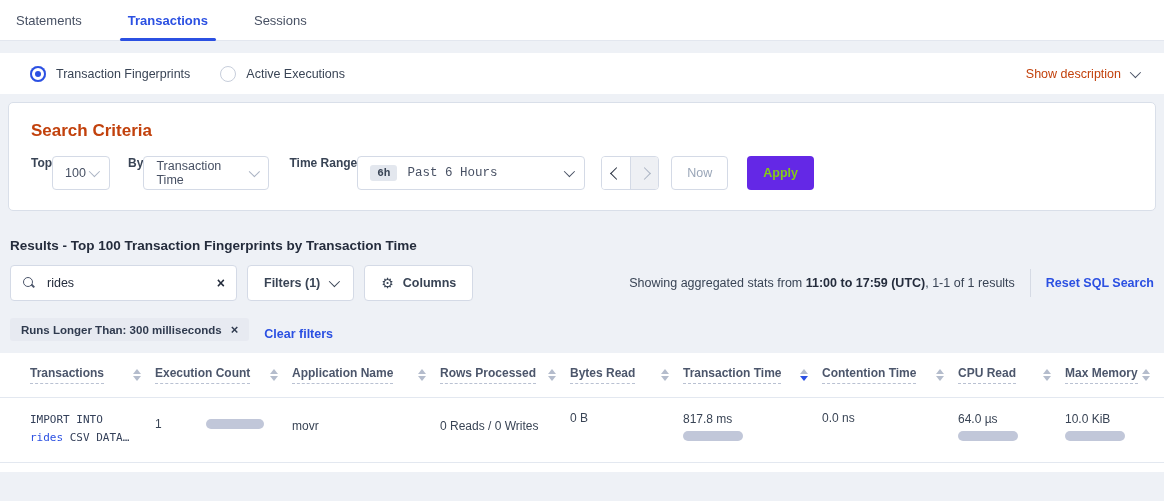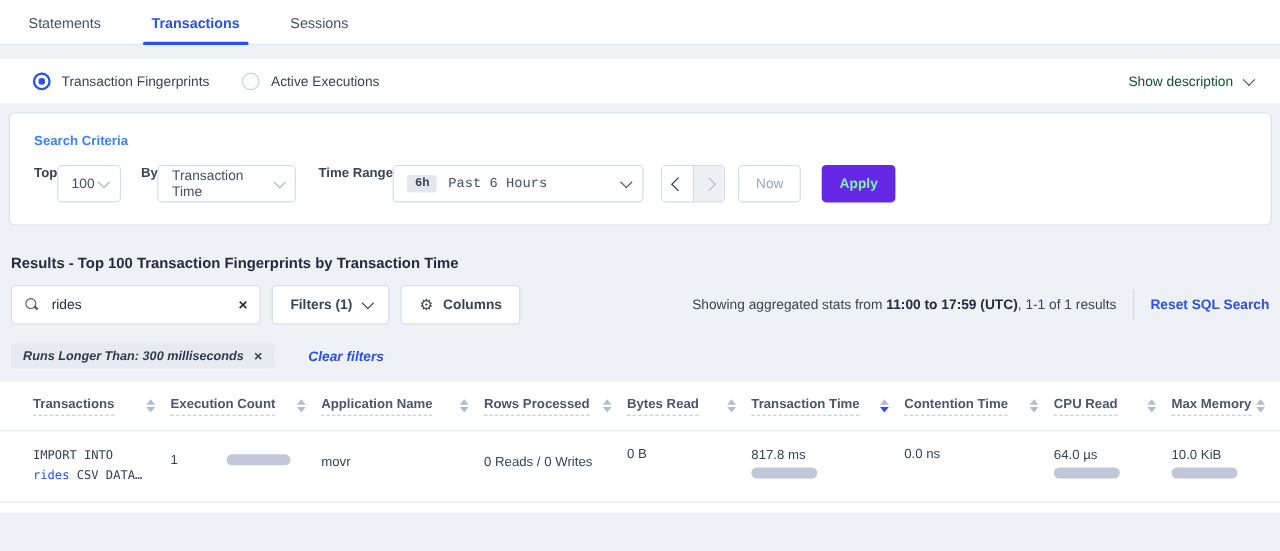--- a/index.html
+++ b/index.html
@@ -5,44 +5,44 @@
   * { box-sizing: border-box; }
   html,body { margin:0; padding:0; }
   body {
     width:1164px; height:501px; overflow:hidden;
     background:#eef1f6;
     font-family:"Liberation Sans", sans-serif;
     color:#394455;
   }
   
   .tabbar { background:#fff; height:41px; border-bottom:1px solid #e3e7ef;
-    display:flex; align-items:center; padding-left:26px; gap:46px; }
+    display:flex; align-items:center; padding-left:16px; gap:46px; }
   .tab { font-size:13px; color:#475063; height:41px; display:flex; align-items:center;
     position:relative; cursor:pointer; }
   .tab.active { color:#2b50e2; font-weight:700; }
   .tab.active::after { content:""; position:absolute; left:-8px; right:-8px; bottom:0;
     height:3px; background:#2b50e2; border-radius:2px; }
   
   .toggle-strip { background:#fff; margin-top:12px; height:41px; display:flex;
     align-items:center; justify-content:space-between; padding:0 26px 0 30px; }
   .radios { display:flex; align-items:center; gap:30px; }
   .radio { display:flex; align-items:center; gap:10px; font-size:12.5px; cursor:pointer; }
   .rdot { width:16px; height:16px; border-radius:50%; flex:0 0 auto; }
   .rdot.on { background:#2b50e2; box-shadow: inset 0 0 0 2px #2b50e2, inset 0 0 0 5px #fff; }
   .rdot.off { background:#fff; border:1px solid #c7cedb; }
-  .show-desc { display:flex; align-items:center; gap:9px; font-size:12.5px; color:#14532d; cursor:pointer; }
+  .show-desc { display:flex; align-items:center; gap:9px; font-size:12.5px; color:#c2410c; cursor:pointer; }
   
   .chev { display:inline-block; width:8px; height:8px; border-right:1.6px solid #475063;
     border-bottom:1.6px solid #475063; transform:rotate(45deg) translateY(-2px); }
   .chev.left  { transform:rotate(135deg); border-color:#242c3c; width:9px; height:9px; }
   .chev.right { transform:rotate(-45deg); border-color:#aab3c3; width:9px; height:9px; }
   
   .criteria-card { background:#fff; border:1px solid #d9dfe9; border-radius:5px;
     margin:8px 8px 0 8px; padding:18px 22px 20px 22px; }
-  .card-title { font-size:12px; font-weight:700; color:#3b82f6; }
+  .card-title { font-size:17px; font-weight:700; color:#c2410c; }
   .fields { display:flex; margin-top:15px; align-items:flex-end; }
   .fgroup { display:flex; flex-direction:row; }
   .flabel { font-size:12px; font-weight:700; color:#394455; margin-bottom:6px; }
   .select { border:1px solid #d4dae6; border-radius:4px; height:34px; display:flex;
     align-items:center; padding:0 12px; font-size:12.5px; color:#475063; background:#fff;
     justify-content:space-between; cursor:pointer; }
   .w-top { width:58px; margin-right:18px; }
   .w-by { width:126px; margin-right:20px; }
   .w-time { width:228px;font-family:Liberation Mono, monospace; }
   .time-left { display:flex; align-items:center; gap:10px; }
@@ -50,41 +50,41 @@
     font-weight:700; color:#394455; }
   .arrow-group { display:flex; height:34px; border:1px solid #d4dae6; border-radius:4px;
     overflow:hidden; margin-left:16px; }
   .arrow-btn { width:28px; display:flex; align-items:center; justify-content:center;
     background:#fff; cursor:pointer; }
   .arrow-btn.disabled { background:#eef0f4; border-left:1px solid #d4dae6; }
   .now-btn { margin-left:12px; height:34px; border:1px solid #d4dae6; border-radius:4px;
     background:#fff; color:#9aa6b8; font-size:12.5px; padding:0 15px;
     font-family:"Liberation Sans",sans-serif; }
   .apply-btn { margin-left:19px; height:34px; border:none; border-radius:4px;
-    background:#6428e6; color:#86efac; font-weight:700; font-size:12.5px; padding:0 16px;
+    background:#6428e6; color:#84cc16; font-weight:700; font-size:12.5px; padding:0 16px;
     font-family:"Liberation Sans",sans-serif; cursor:pointer; }
   
   .results-heading { margin:27px 10px 0 10px; font-size:13.5px; font-weight:700; color:#242c3c; }
   .controls-row { margin:12px 10px 0 10px; display:flex; align-items:center; }
   .search-box { width:227px; height:36px; border:1px solid #d4dae6; border-radius:4px;
     background:#fff; display:flex; align-items:center; padding:0 11px; gap:9px; }
   .search-box input { border:none; outline:none; flex:1; font-size:12.5px; color:#242c3c;
     min-width:0; font-family:"Liberation Sans",sans-serif; }
   .clear-x { color:#242c3c; font-size:14px; font-weight:700; cursor:pointer; line-height:1; }
   .ctl-btn { height:36px; border:1px solid #d4dae6; border-radius:4px; background:#fff;
     font-size:12.5px; font-weight:700; color:#394455; display:flex; align-items:center;
     gap:9px; padding:12px 16px; margin-left:10px; cursor:pointer;
     font-family:"Liberation Sans",sans-serif;justify-content:space-between; }
   .gear { font-size:14px; font-weight:400; color:#394455; }
   .stats-wrap { margin-left:auto; display:flex; align-items:center; }
   .stats { font-size:12.5px; color:#394455; }
   .stats b { color:#242c3c; }
   .vdiv { width:1px; height:28px; background:#d5dae4; margin:0 15px; }
   .reset-link { color:#2b50e2; font-weight:700; font-size:12.5px; cursor:pointer; }
-  .tags-row { margin:17px 10px 0 10px; display:flex; align-items:center; gap:31px;font-style:italic; }
+  .tags-row { margin:17px 10px 0 10px; display:flex; align-items:flex-end; gap:15px; }
   .tag { background:#e7eaf1; border-radius:3px; height:23px; display:flex; align-items:center;
     padding:0 11px; font-size:11.5px; font-weight:600; color:#2f3a4e; gap:9px; }
   .tag .x { font-weight:700; font-size:13px; cursor:pointer; }
   .clear-link { color:#2b50e2; font-size:12.5px; font-weight:700; cursor:pointer; }
   
   .table-card { background:#fff; margin-top:12px; padding-bottom:9px; }
   .thead { display:flex; padding-left:30px; height:45px; align-items:center;
     border-bottom:1px solid #e3e8f0; }
   .th { display:flex; align-items:center; justify-content:space-between; padding-right:14px; cursor:pointer; }
   .th-label { font-size:12px; font-weight:700; color:#4c566b;

